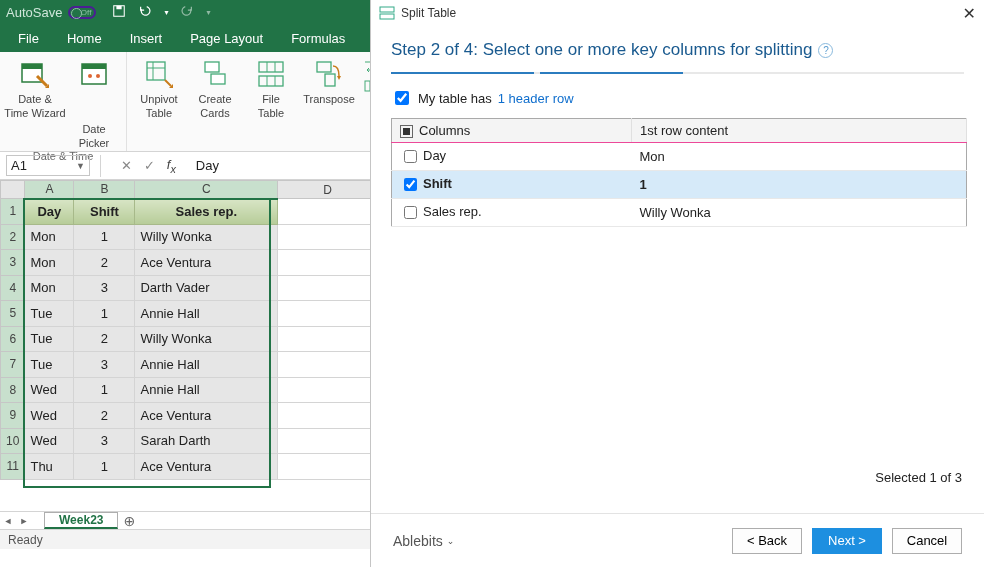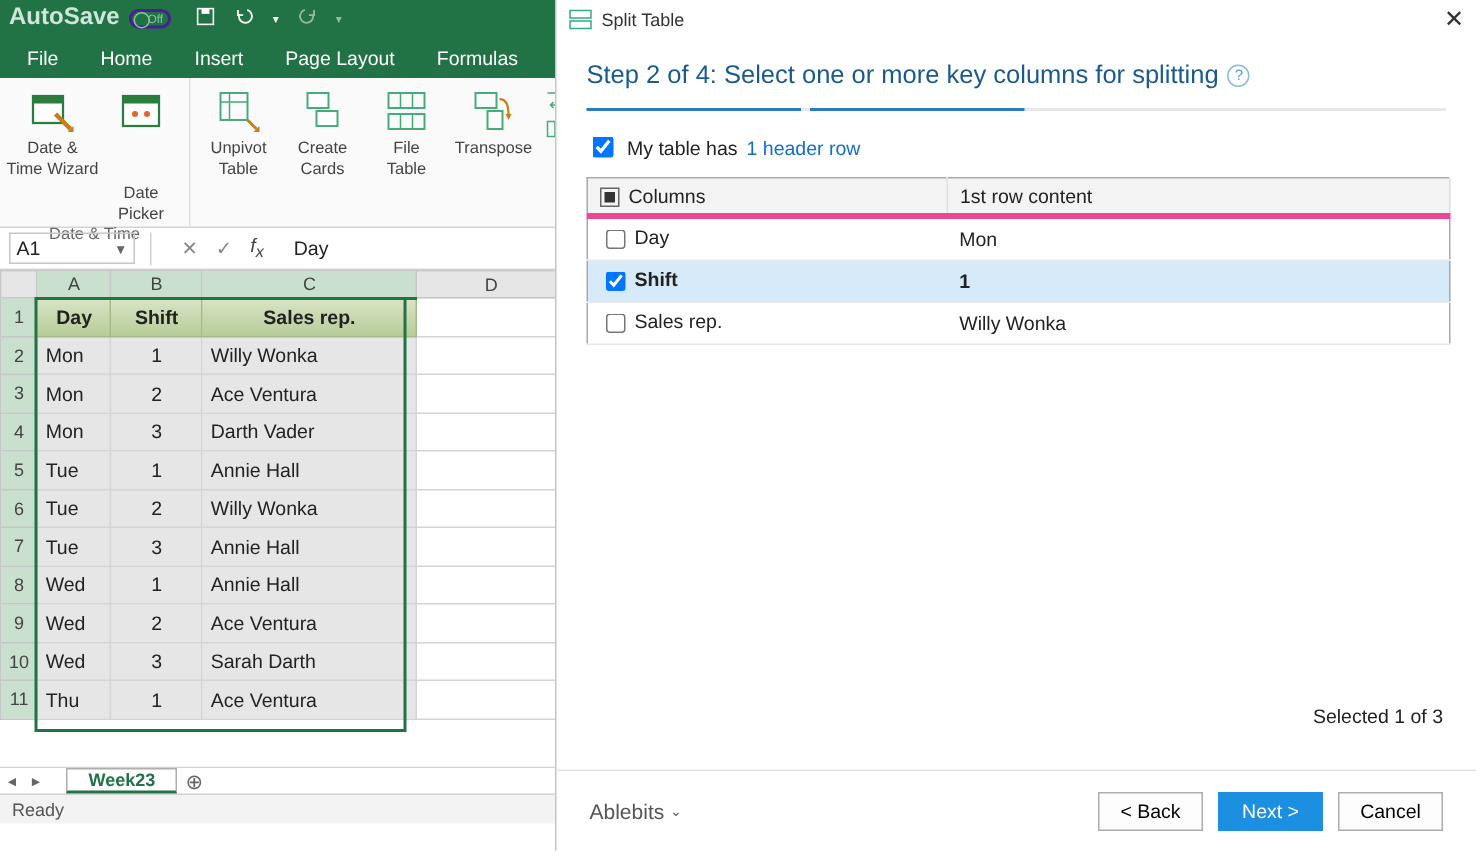--- a/index.html
+++ b/index.html
@@ -1,20 +1,20 @@
 <!DOCTYPE html>
 <html><head>
 <meta charset="utf-8">
 <style>
 html, body { margin: 0; padding: 0; font-family: "Segoe UI", Arial, sans-serif; font-size: 13px; color: #222; background: #fff; overflow: hidden; width: 984px; height: 567px; }
 * { box-sizing: border-box; }
 
 
 .titlebar { height: 24px; background: #217346; color: #fff; display: flex; align-items: center; padding-left: 6px; gap: 6px; }
-.titlebar .autosave-lbl { font-size: 16px; color: #cfe6da; font-weight: bold; }
+.titlebar .autosave-lbl { font-size: 13px; color: #cfe6da; }
 .titlebar .toggle { width: 28px; height: 13px; border: 2px solid #4c1d95; border-radius: 8px; position: relative; }
 .titlebar .toggle::after { content: ""; width: 9px; height: 9px; border: 1px solid #8fbfa8; border-radius: 50%; position: absolute; top: 0.5px; left: 1px; }
 .titlebar .toggle-off { font-size: 8px; position: absolute; right: 3px; top: 0; color: #8fbfa8; }
 .titlebar .qat { display: flex; gap: 12px; margin-left: 10px; align-items: center; color: #fff; }
 .titlebar .qat svg { width: 14px; height: 14px; }
 .titlebar .qat .disabled { opacity: 0.5; }
 
 
 .ribbon-tabs { height: 28px; background: #217346; display: flex; align-items: flex-end; padding-left: 4px; }
 .ribbon-tabs .tab { color: #fff; padding: 6px 14px 6px 14px; font-size: 13px; }
@@ -68,21 +68,21 @@
 .dlg-title .close { margin-left: auto; font-size: 16px; color: #333; cursor: pointer; }
 .dlg-body { padding: 14px 20px 0 20px; }
 .dlg-step { font-size: 17px; color: #1a5a8f; font-weight: 400; display: flex; align-items: center; gap: 6px; }
 .dlg-step .help { width: 15px; height: 15px; border: 1px solid #89b9dd; color: #5a9ccf; border-radius: 50%; font-size: 10px; display: flex; align-items: center; justify-content: center; }
 .prog { height: 2px; background: #e8e8e8; margin: 12px 0 14px 0; position: relative; }
 .prog .seg { position: absolute; top: 0; height: 2px; background: #2b7cbf; }
 .check-row { display: flex; align-items: center; gap: 6px; font-size: 13px; margin-bottom: 10px; }
 .check-row input { width: 14px; height: 14px; }
 .check-row .link { color: #0f6ecd; }
 .col-table { border: 1px solid #a9a9a9; width: 576px; border-collapse: collapse; }
-.col-table th { background: #f4f4f4; border-bottom: 4px solid #ec4899; border-right: 1px solid #e0e0e0; text-align: left; padding: 4px 8px; font-weight: normal; font-size: 13px; }
+.col-table th { background: #f4f4f4; border-bottom: 1px solid #ec4899; border-right: 1px solid #e0e0e0; text-align: left; padding: 4px 8px; font-weight: normal; font-size: 13px; }
 .col-table td { padding: 4px 8px; font-size: 13px; border-bottom: 1px solid #e8e8e8; }
 .col-table tr.selected { background: #d6eaf9; font-weight: bold; }
 .col-table tr.selected td:first-child { font-weight: bold; }
 .col-table .cb { width: 13px; height: 13px; margin-right: 6px; vertical-align: middle; }
 .col-table th .cb-outer { display:inline-block; width:13px; height:13px; border:1px solid #666; vertical-align:middle; margin-right:6px; position:relative; }
 .col-table th .cb-outer::after { content:""; position:absolute; inset:2px; background:#333; }
 .sel-count { position: absolute; right: 22px; top: 470px; font-size: 13px; }
 .dlg-footer { position: absolute; left: 0; right: 0; bottom: 0; height: 54px; border-top: 1px solid #e3e3e3; display: flex; align-items: center; padding: 0 22px; }
 .brand { font-size: 14px; color: #555; display: flex; align-items: center; gap: 4px; }
 .brand .dd { font-size: 9px; }

